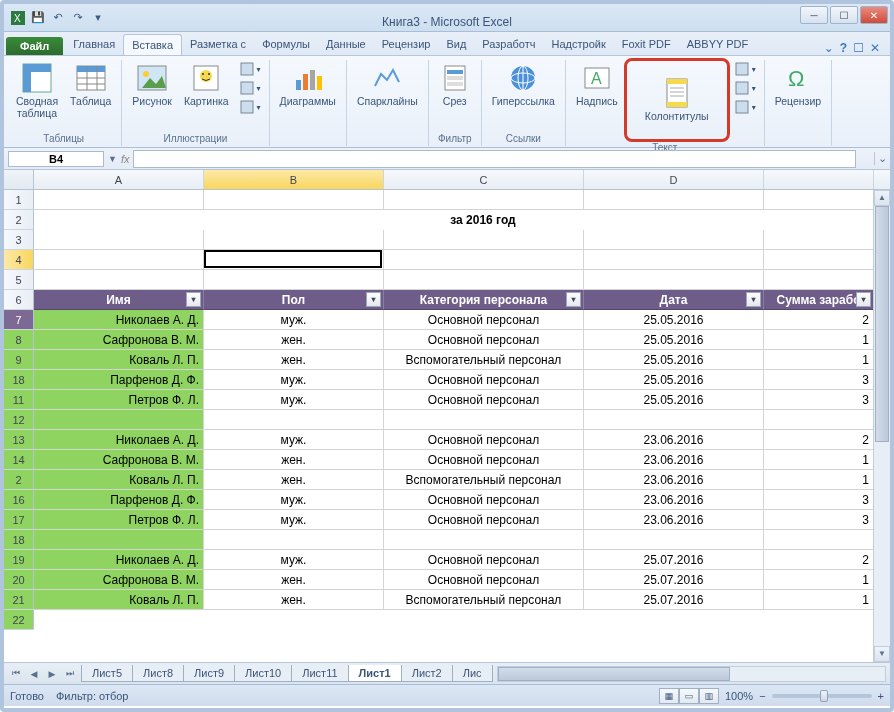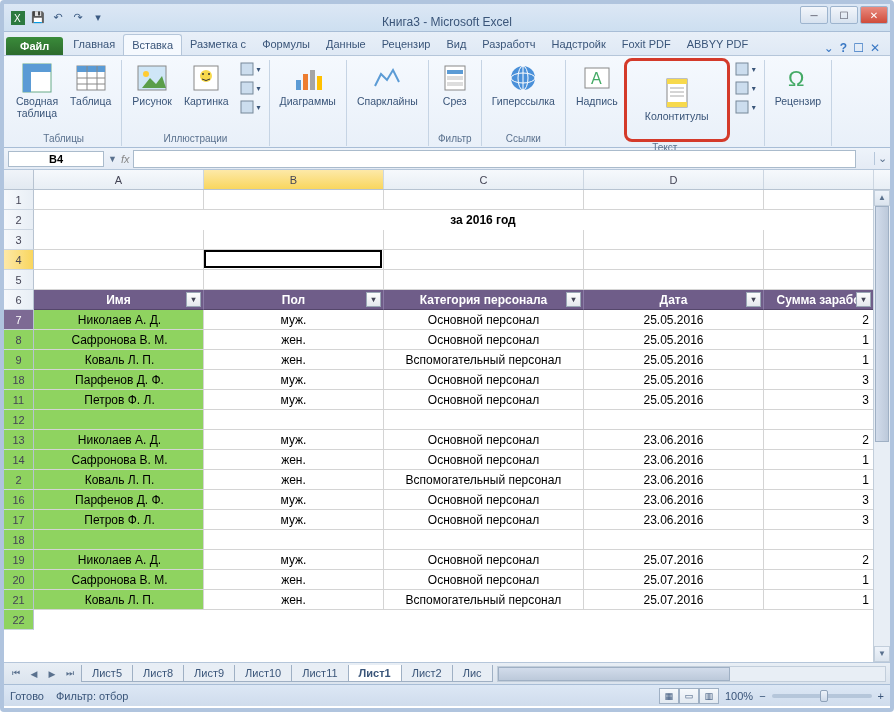--- a/index.html
+++ b/index.html
@@ -51,21 +51,21 @@
 .rowh.green { background:#8fd360;}
 
 .cells { position:relative;}
 .cell-row { display:flex; height:20px;}
 .cell { border-right:1px solid #d4d4d4; border-bottom:1px solid #d4d4d4; font-size:12px; padding:0 4px; line-height:20px; overflow:hidden; white-space:nowrap;}
 .title-row .cell { border:none; font-weight:bold; font-size:15px; text-align:center;}
 .subtitle-row .cell { border:none; font-weight:bold; font-size:12px; text-align:center;}
 .tbl-header .cell { background:#6f5d89; color:#fff; font-weight:bold; text-align:center; border-right:1px solid #8a7aa5; border-bottom:1px solid #54466a; position:relative;}
 .filter-btn { position:absolute; right:2px; top:2px; width:15px; height:15px; background:linear-gradient(#fdfdfd,#e4e8ed); border:1px solid #9aa7b5; font-size:8px; color:#445; display:flex; align-items:center; justify-content:center;}
 .data-row .cell { background:#fff; text-align:center;}
-.data-row .cell.name { background:#8fd360; text-align:center; padding-left:6px;}
+.data-row .cell.name { background:#8fd360; text-align:right; padding-left:6px;}
 .data-row .cell.last { text-align:right;}
 
 .active-cell-border { position:absolute; border:2px solid #000; pointer-events:none;}
 
 .sheet-tabs { height:22px; background:linear-gradient(#e8eef5,#dbe4ee); border-top:1px solid #b5c6da; display:flex; align-items:center; font-size:11px;}
 .tab-nav { display:flex; padding:0 4px; gap:2px;}
 .tab-nav-btn { width:16px; height:16px; display:flex; align-items:center; justify-content:center; color:#5a718e; font-size:9px;}
 .sheet-tab { padding:2px 10px; background:#e8eef5; border:1px solid #9fb0c4; border-top:none; margin-left:-1px; color:#3a5579; cursor:pointer;}
 .sheet-tab.active { background:#fff; font-weight:bold;}
 .hscroll { flex:1; margin:0 4px; height:16px; background:#e8eef5; border:1px solid #c2cedb; position:relative;}

